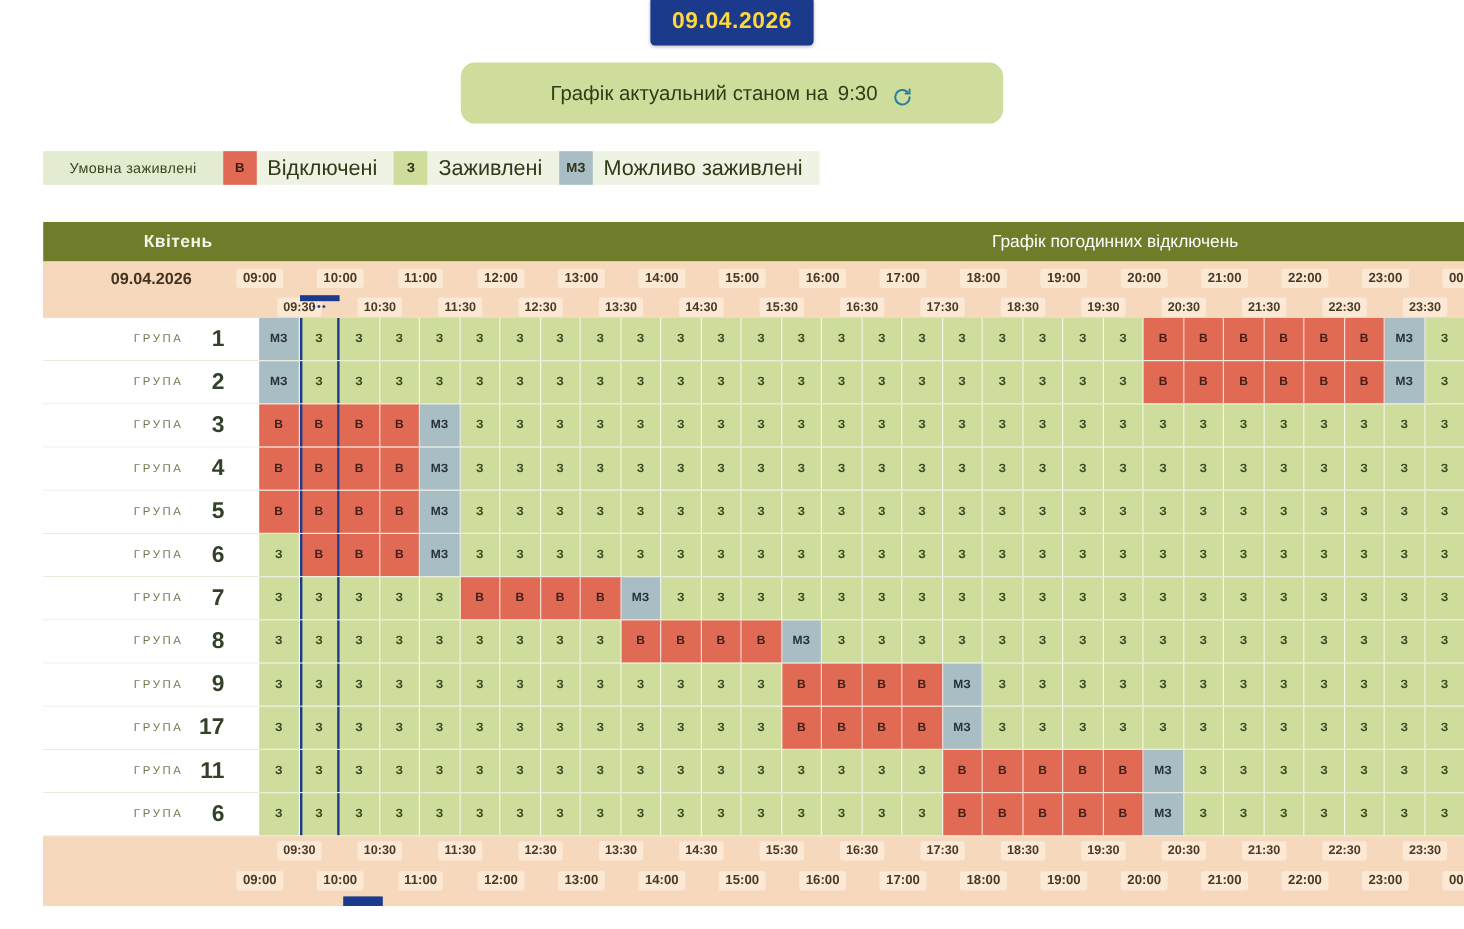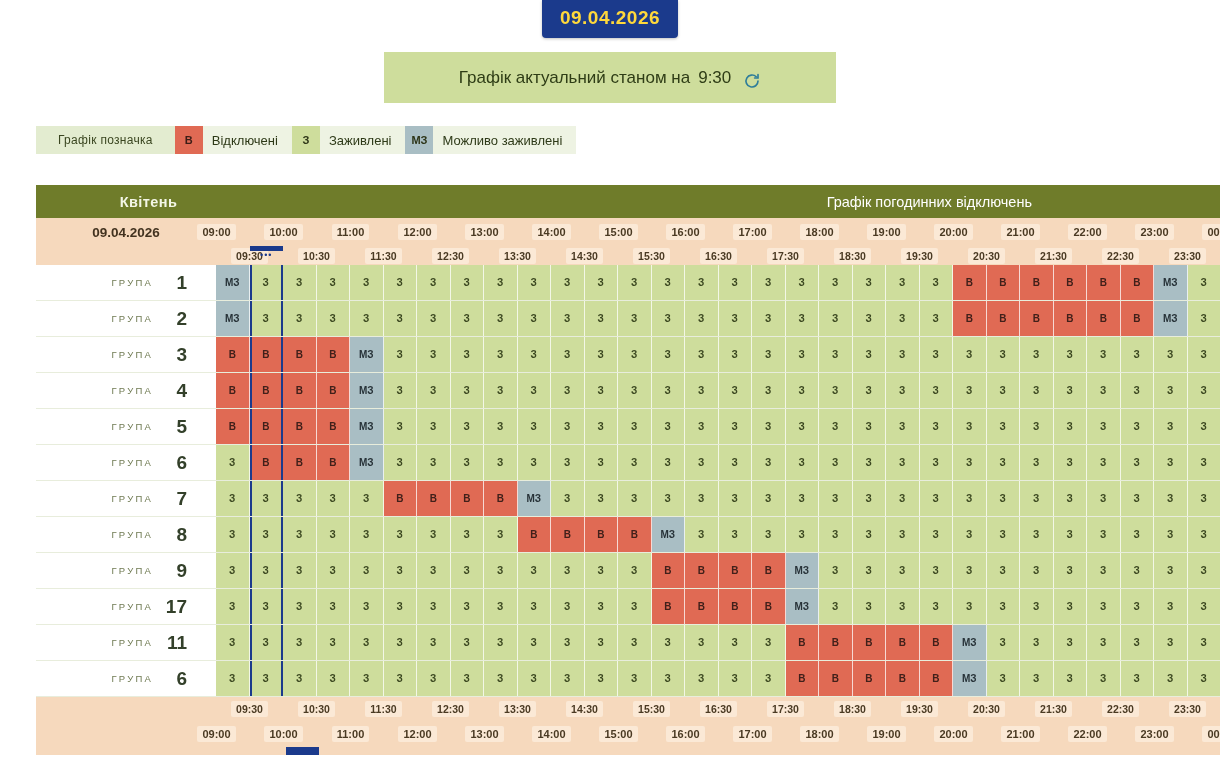--- a/index.html
+++ b/index.html
@@ -30,21 +30,21 @@
   }
 
   
   .banner-wrap {
     position: absolute;
     top: 52px; left: 0; right: 0;
     display: flex; justify-content: center;
   }
   .banner {
     background: #cedd9c;
-    border-radius: 0;
+    border-radius: 12px;
     width: 452px;
     height: 51px;
     display: flex;
     align-items: center;
     justify-content: center;
     gap: 8px;
     color: #2f3d16;
     font-size: 17px;
   }
   .banner .bold { font-weight: normal; font-size: 17px; }
@@ -71,21 +71,21 @@
     display: flex; align-items: center; justify-content: center;
     padding: 0 22px;
     letter-spacing: .3px;
   }
   .legend-item {
     background: #eef3e3;
     display: flex; align-items: center;
     padding: 0 14px 0 0;
     gap: 9px;
   }
-  .legend-item .lbl { color: #2e3a18; font-size: 13px; }
+  .legend-item .lbl { color: #2e3a18; font-size: 18px; }
   .chip {
     width: 28px; height: 28px;
     display: flex; align-items: center; justify-content: center;
     font-size: 11px; font-weight: bold;
     color: #2c3316;
   }
   .chip.off { background: #e06a54; color: #3c1d16; }
   .chip.on  { background: #cedd9c; }
   .chip.maybe { background: #a9bec4; }
 
@@ -269,21 +269,21 @@
     <span class="refresh-icon">
       <svg viewBox="0 0 24 24" width="18" height="18" fill="none" stroke="#2e7d9a" stroke-width="2.2" stroke-linecap="round">
         <path d="M20 12a8 8 0 1 1-2.4-5.7"></path>
         <path d="M20 3.5V8h-4.5"></path>
       </svg>
     </span>
   </div>
 </div>
 
 <div class="legend">
-  <div class="legend-cap">Графік позначка</div>
+  <div class="legend-cap">Умовна заживлені</div>
 
   <div class="legend-item">
     <span class="chip off">В</span>
     <span class="lbl">Відключені</span>
   </div>
 
   <div class="legend-item">
     <span class="chip on">З</span>
     <span class="lbl">Заживлені</span>
   </div>

